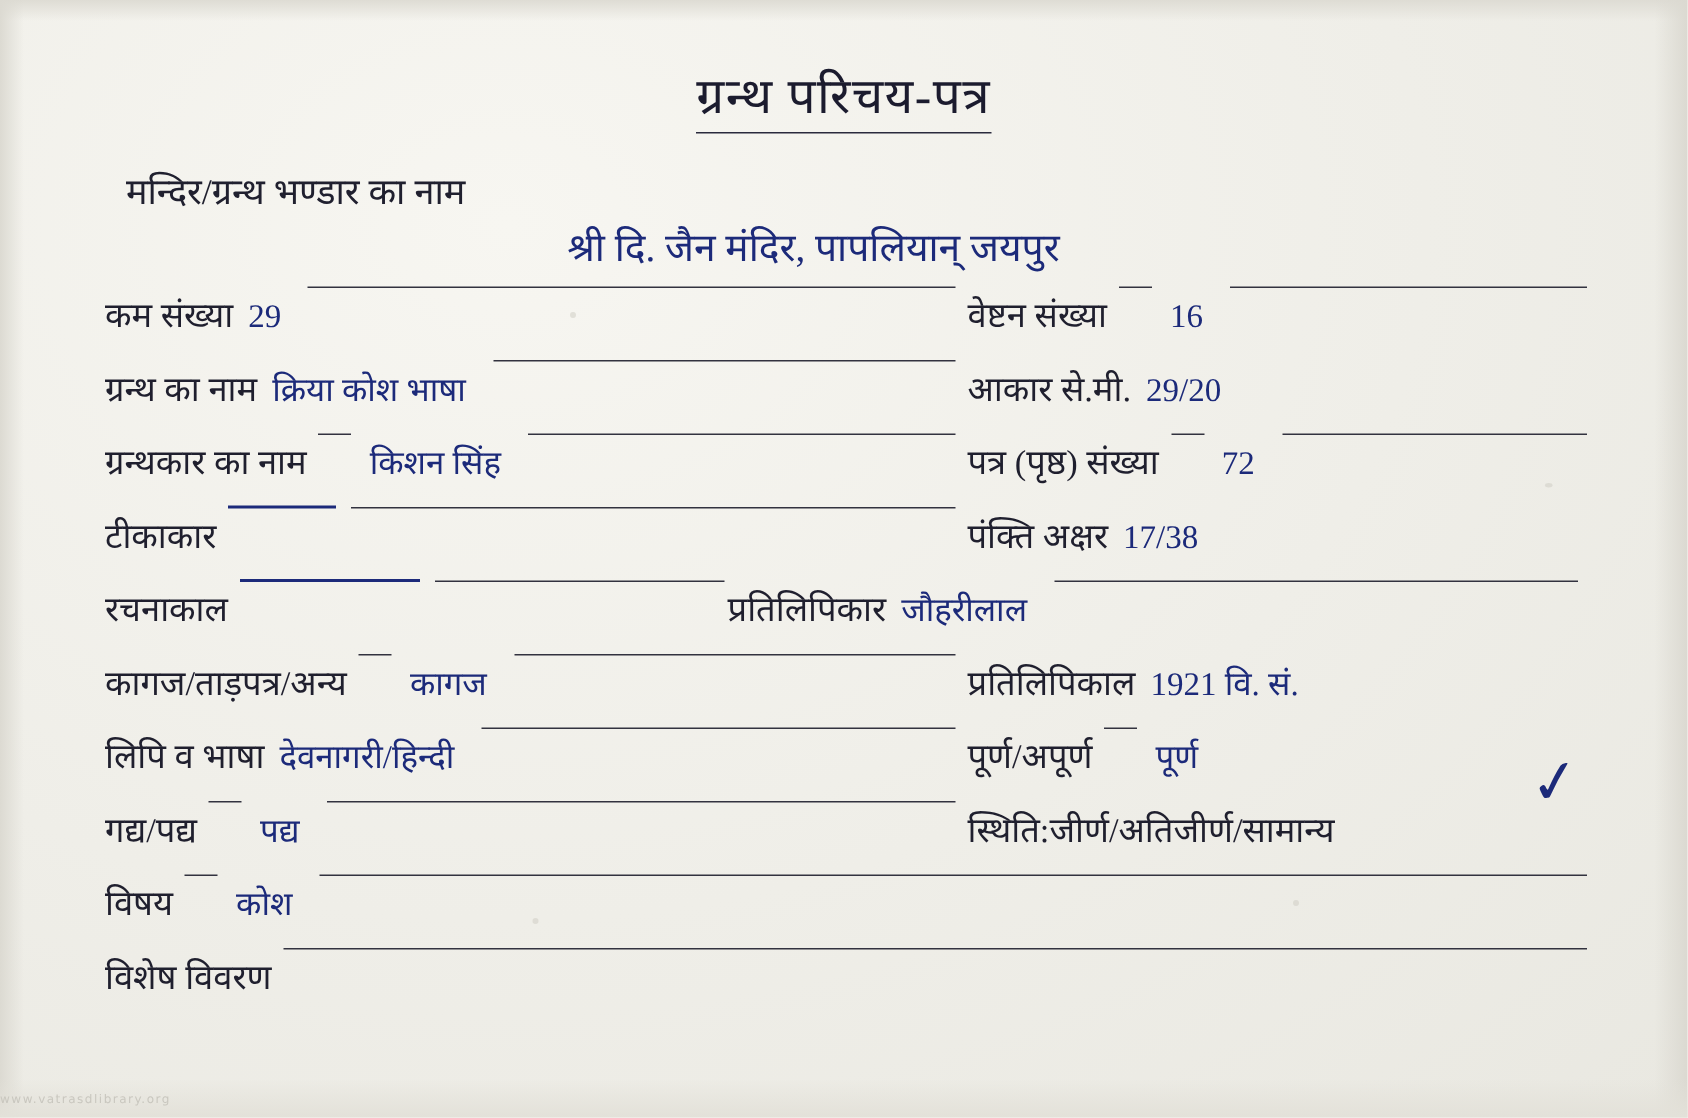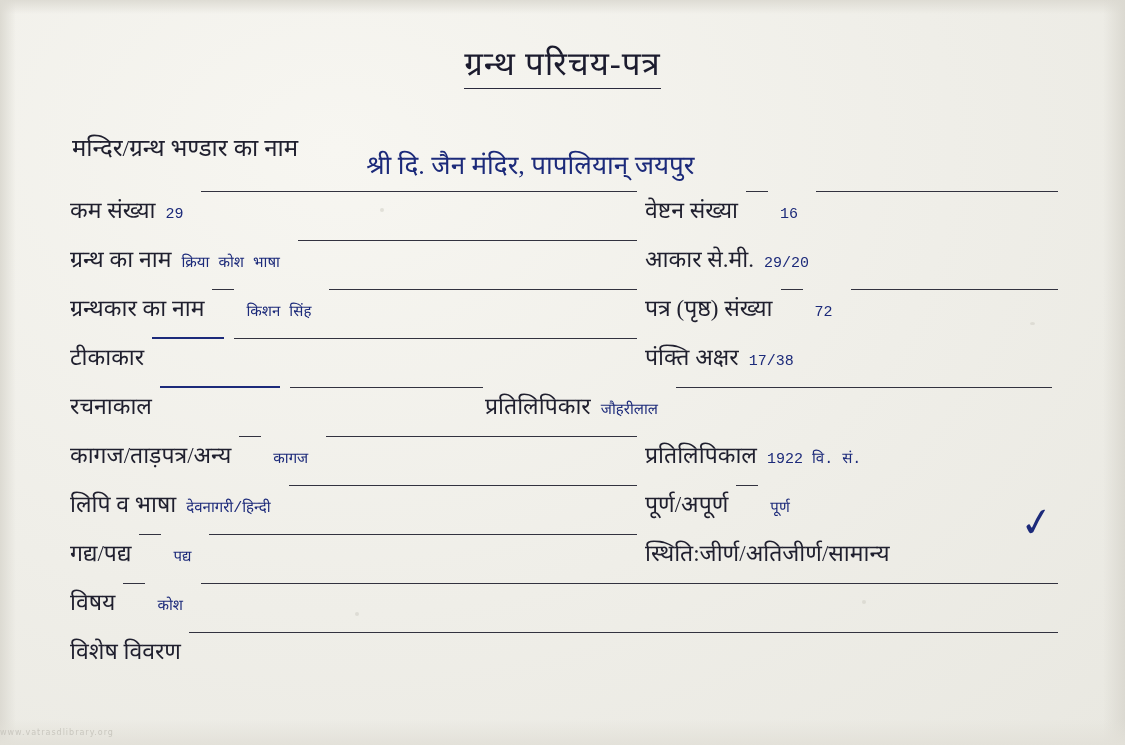--- a/index.html
+++ b/index.html
@@ -57,24 +57,24 @@
   }
   .title .underline {
     display: inline-block;
     border-bottom: 1.5px solid #2a2a3d;
     padding-bottom: 3px;
   }
 
   .org-row {
     position: absolute;
     top: 110px;
-    left: 72px;
+    left: 84px;
     width: 990px;
     display: flex;
-    align-items: center;
+    align-items: flex-start;
   }
   .org-label {
     font-size: 24px;
     color: #20202f;
     font-family: "Liberation Serif", serif;
     white-space: nowrap;
   }
   .org-value {
     font-size: 26px;
     color: #1c2a7a;
@@ -107,23 +107,23 @@
 
   .lbl {
     font-size: 23px;
     color: #1f1f2e;
     font-family: "Liberation Serif", serif;
     white-space: nowrap;
     flex: 0 0 auto;
     margin-top: 28px;
   }
   .val {
-    font-size: 15px;
+    font-size: 22px;
     color: #1c2a7a;
-    font-family: Liberation Mono, monospace;
+    font-family: Liberation Serif, serif;
     white-space: nowrap;
     flex: 0 0 auto;
     margin: 0 10px;
   }
   .rule {
     flex: 1 1 auto;
     align-self: center;
     border-bottom: 1.4px solid #32323f;
     height: 0;
     margin-left: 8px;
@@ -255,21 +255,21 @@
 
     <div class="row">
       <div class="cell left">
         <span class="lbl">कागज/ताड़पत्र/अन्य</span>
         <span class="rule tiny"></span>
         <span class="val">कागज</span>
         <span class="rule"></span>
       </div>
       <div class="cell right">
         <span class="lbl">प्रतिलिपिकाल</span>
-        <span class="val">1922 वि. सं.</span>
+        <span class="val">1921 वि. सं.</span>
       </div>
     </div>
 
     <div class="row">
       <div class="cell left">
         <span class="lbl">लिपि व भाषा</span>
         <span class="val">देवनागरी/हिन्दी</span>
         <span class="rule"></span>
       </div>
       <div class="cell right">

